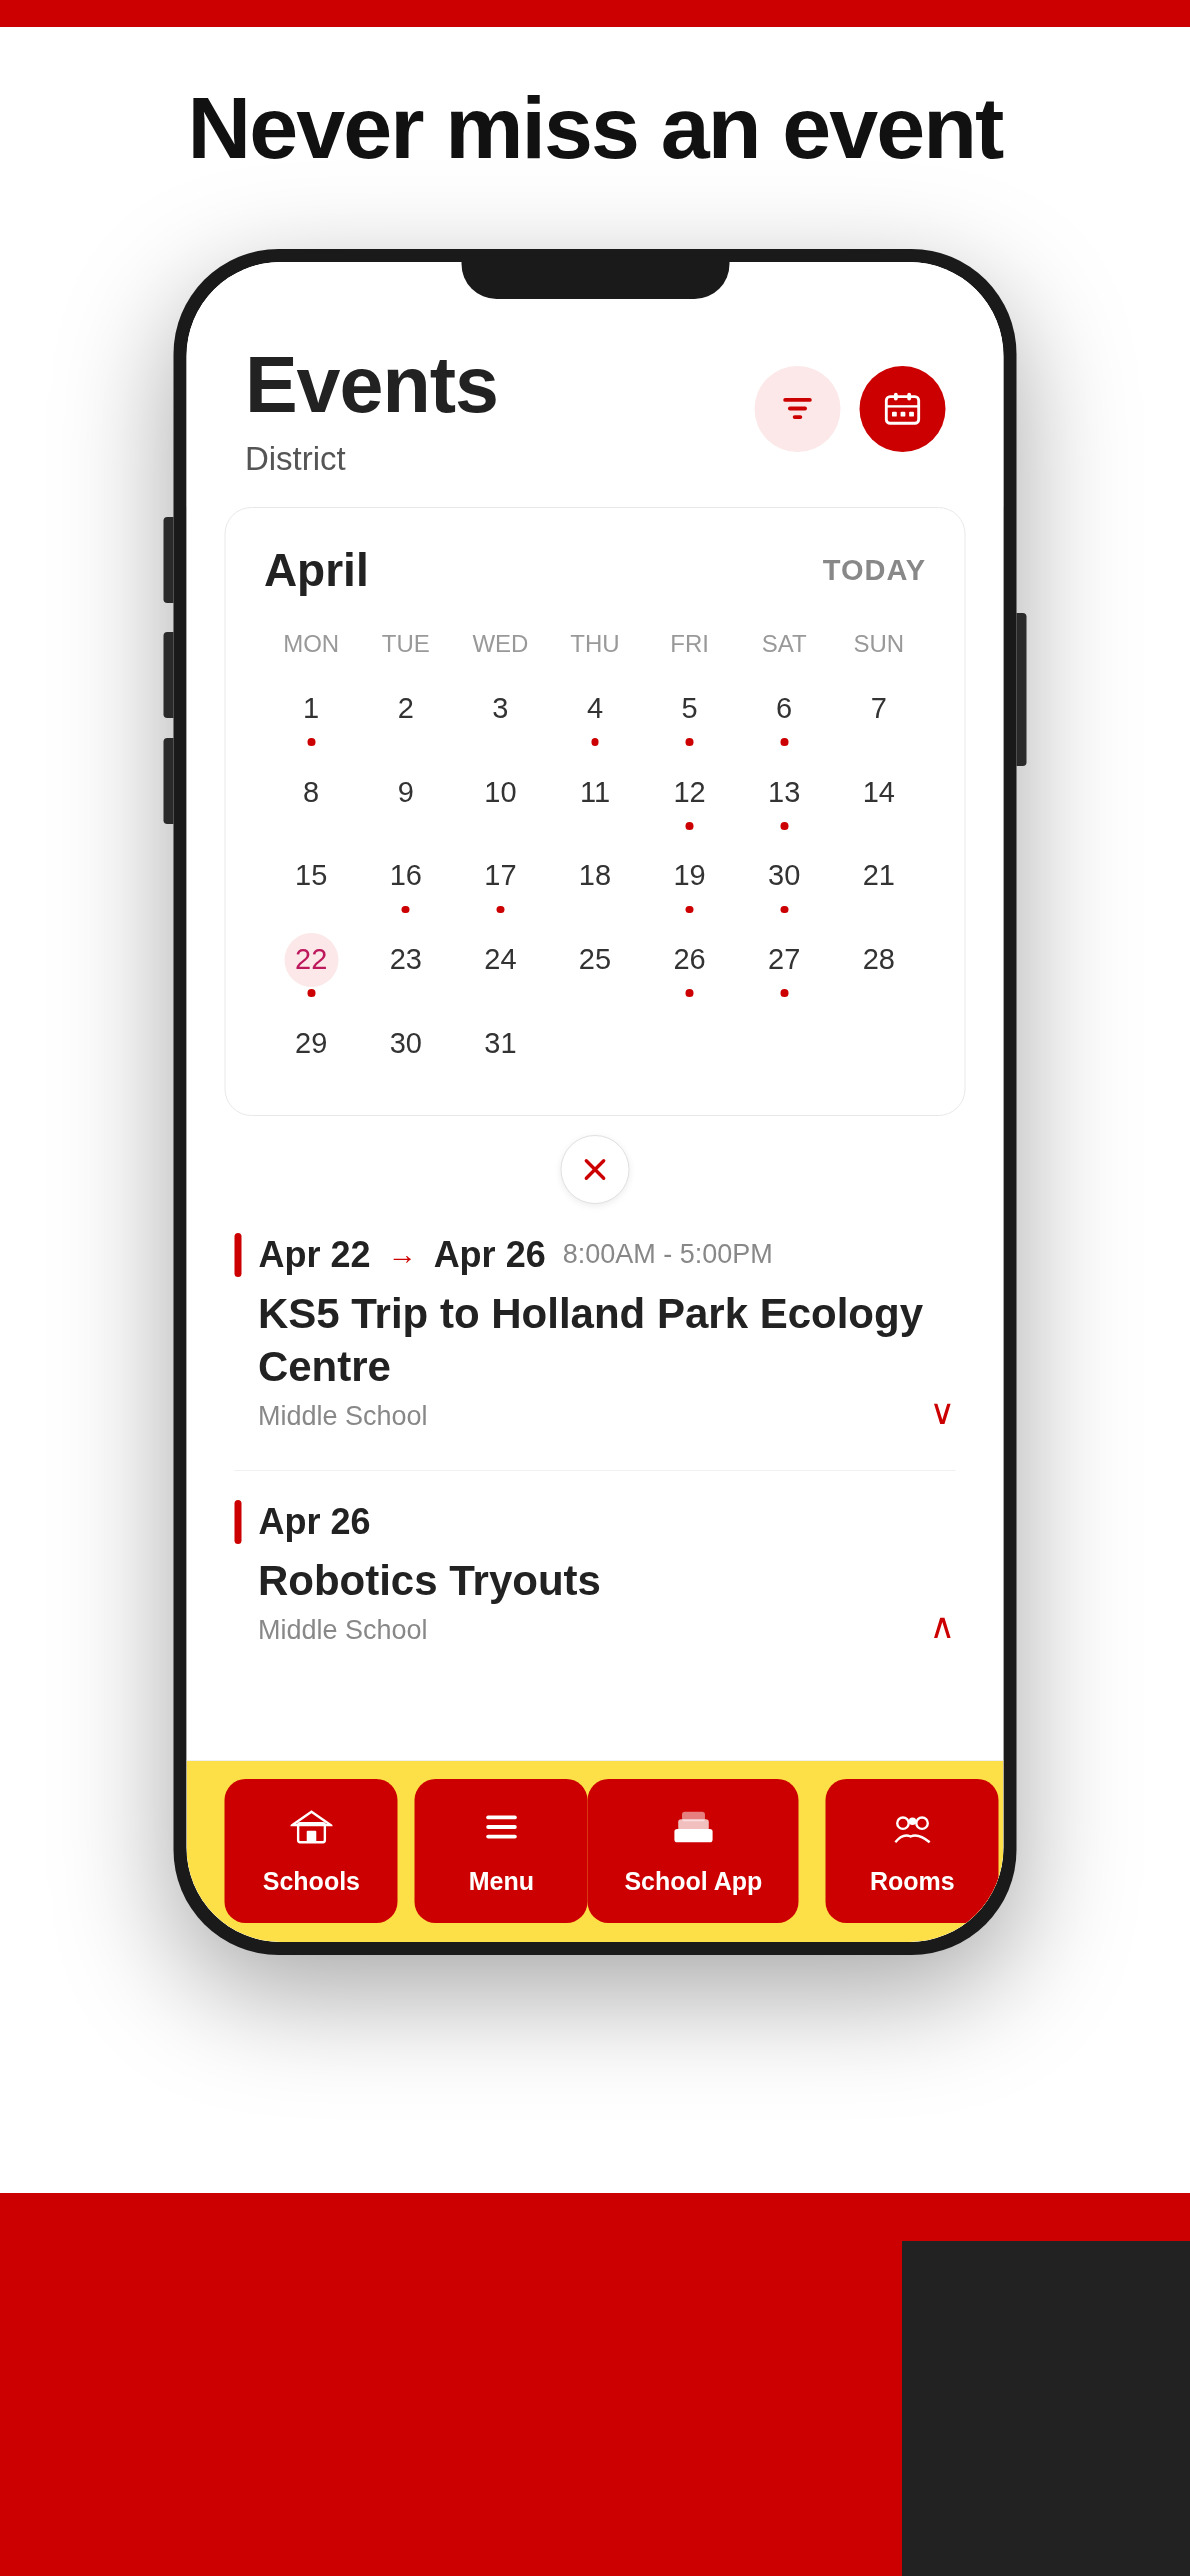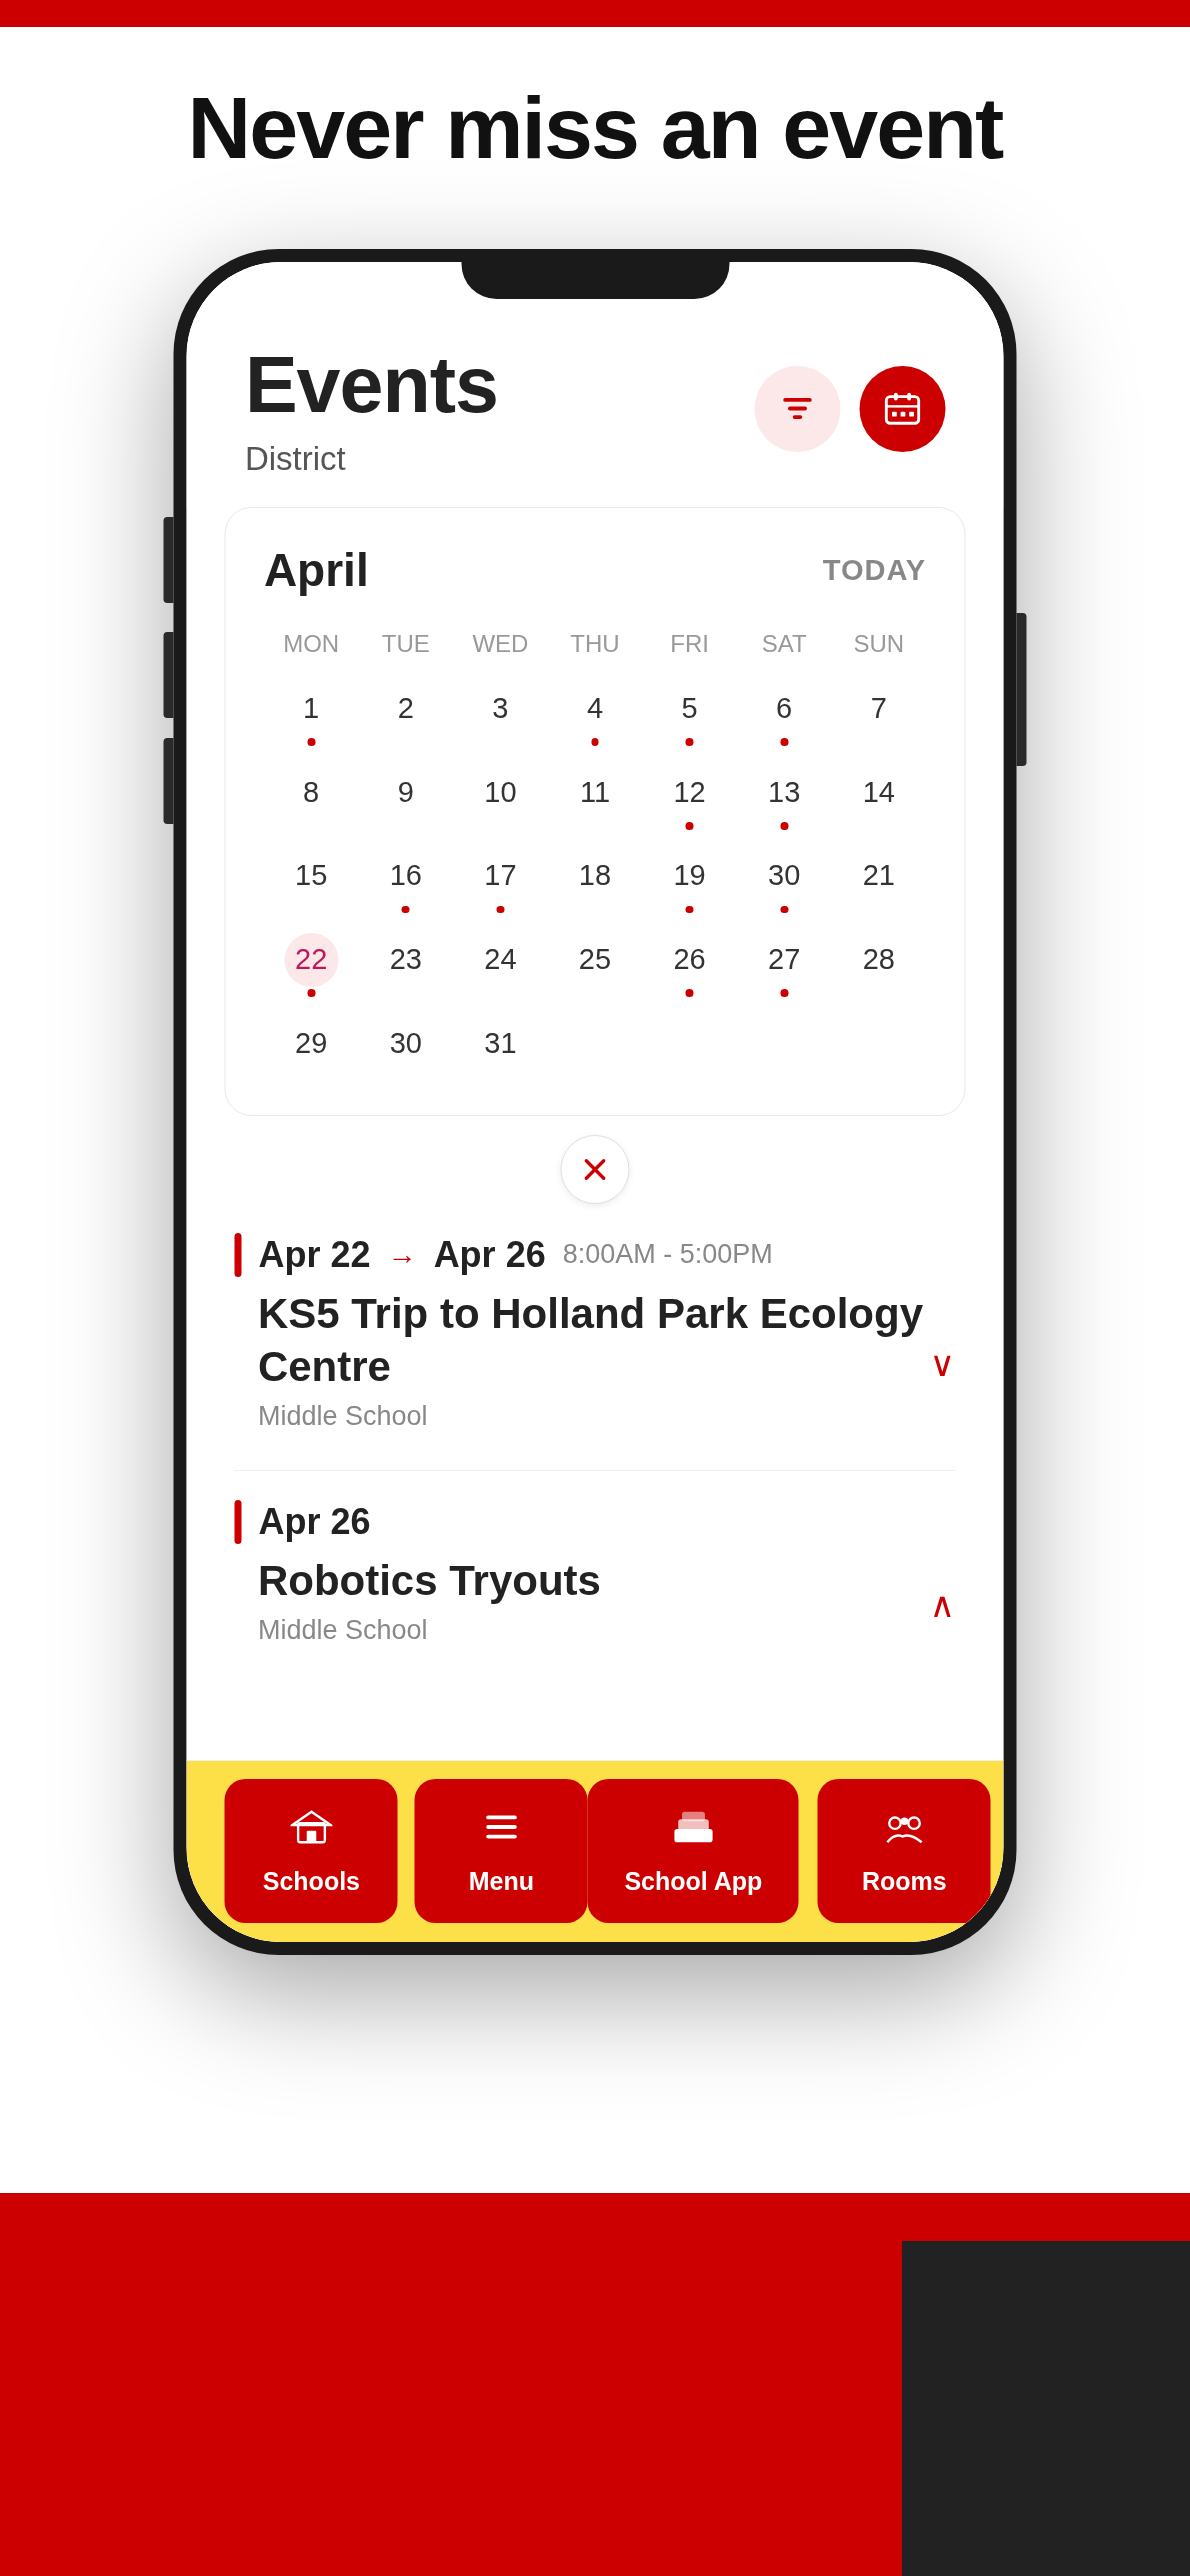--- a/index.html
+++ b/index.html
@@ -288,21 +288,21 @@
       color: #CC0000;
     }
     .event-time {
       font-size: 27px;
       color: #888;
       font-weight: 400;
     }
     .event-content {
       display: flex;
       justify-content: space-between;
-      align-items: center;
+      align-items: flex-end;
       padding-left: 23px;
     }
     .event-name {
       font-size: 42px;
       font-weight: 600;
       color: #222;
       line-height: 1.25;
       flex: 1;
     }
     .event-school {
@@ -375,21 +375,21 @@
       z-index: -1;
     }
 
     
     .nav-group-left {
       display: flex;
       gap: 17px;
     }
     .nav-group-right {
       display: flex;
-      gap: 19px;
+      gap: 27px;
     }
     .nav-item-wide {
       width: 211px;
     }
   </style>
 </head>
 <body>
 
 <div class="top-bar"></div>
 

